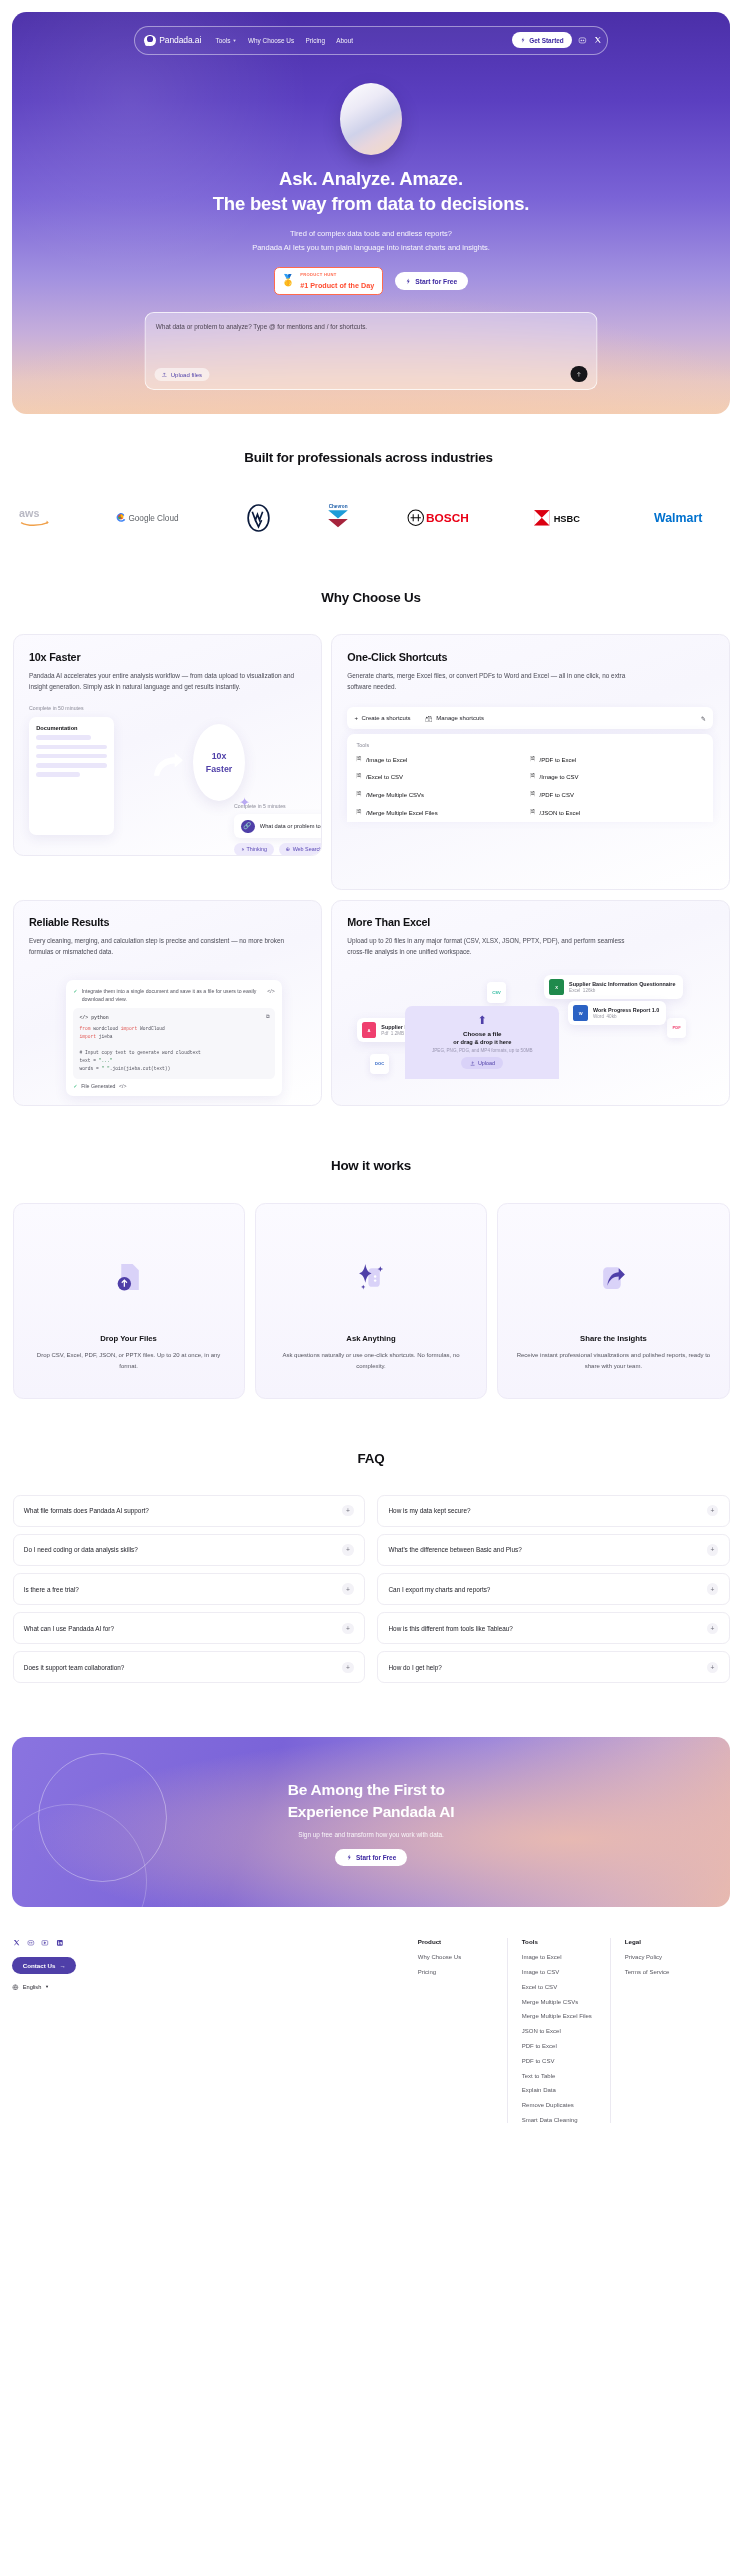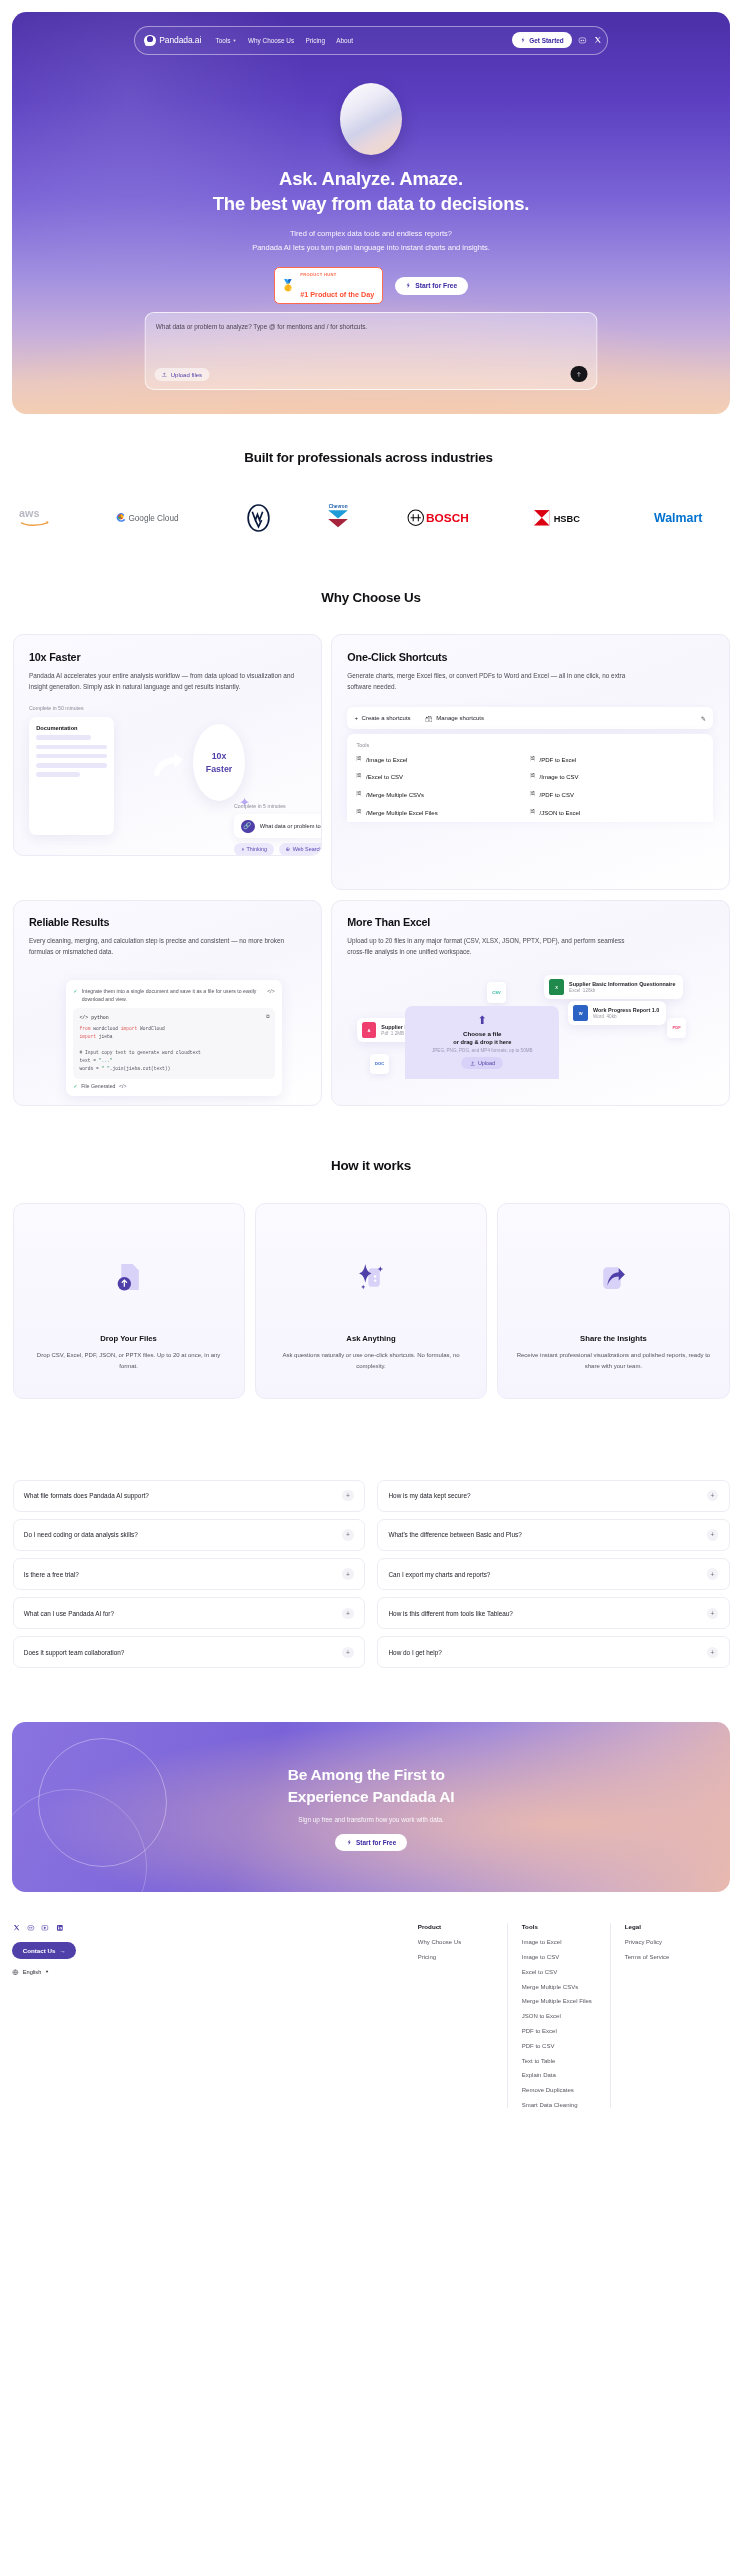--- a/index.html
+++ b/index.html
@@ -87,21 +87,21 @@
   .hero-ctas {
     position: absolute; left: 0; right: 0; top: 255px;
     display: flex; justify-content: center; align-items: center; gap: 11.3px;
   }
   .ph-badge {
     background: #fff; border: 0.8px solid #ff6a4d; border-radius: 5.2px;
     padding: 3.6px 8.2px 4.1px 6.2px; display: flex; align-items: center; gap: 4.6px;
   }
   .ph-medal { font-size: 11.3px; line-height: 1; }
   .ph-top { color: #ff6a4d; font-size: 4.1px; font-weight: bold; letter-spacing: 0.3px; }
-  .ph-main { color: #ff4d31; font-size: 7.2px; font-weight: bold; margin-top: 13px; }
+  .ph-main { color: #ff4d31; font-size: 7.2px; font-weight: bold; margin-top: 4px; }
   .btn-start-free {
     background: #fff; color: #3a25a0; border: none; border-radius: 11.3px;
     padding: 5.7px 10.3px; font-size: 6.7px; font-weight: bold; cursor: pointer;
     display: flex; align-items: center; gap: 3.6px;
     font-family: "Liberation Sans", sans-serif;
   }
 
   .hero-input {
     position: absolute; left: 50%; transform: translateX(-50%); top: 300px;
     width: 453px; height: 78px; border-radius: 9.3px;
@@ -695,20 +695,21 @@
             <path d="M16 46c2-20 14-26 22-26v-8l12 12-12 12v-8c-10 0-18 6-22 18z" fill="#4f3fa8"></path>
           </svg>
       </div>
       <div class="hiw-h">Share the Insights</div>
       <div class="hiw-p">Receive instant professional visualizations and polished reports, ready to share with your team.</div>
     </div>
   </div>
 </section>
 
 <section class="faq">
+  <h2 class="section-title">FAQ</h2>
   <div class="faq-grid">
     <div class="faq-item">
         <span class="faq-q">What file formats does Pandada AI support?</span>
         <span class="faq-plus">+</span>
       </div>
     <div class="faq-item">
         <span class="faq-q">How is my data kept secure?</span>
         <span class="faq-plus">+</span>
       </div>
     <div class="faq-item">

